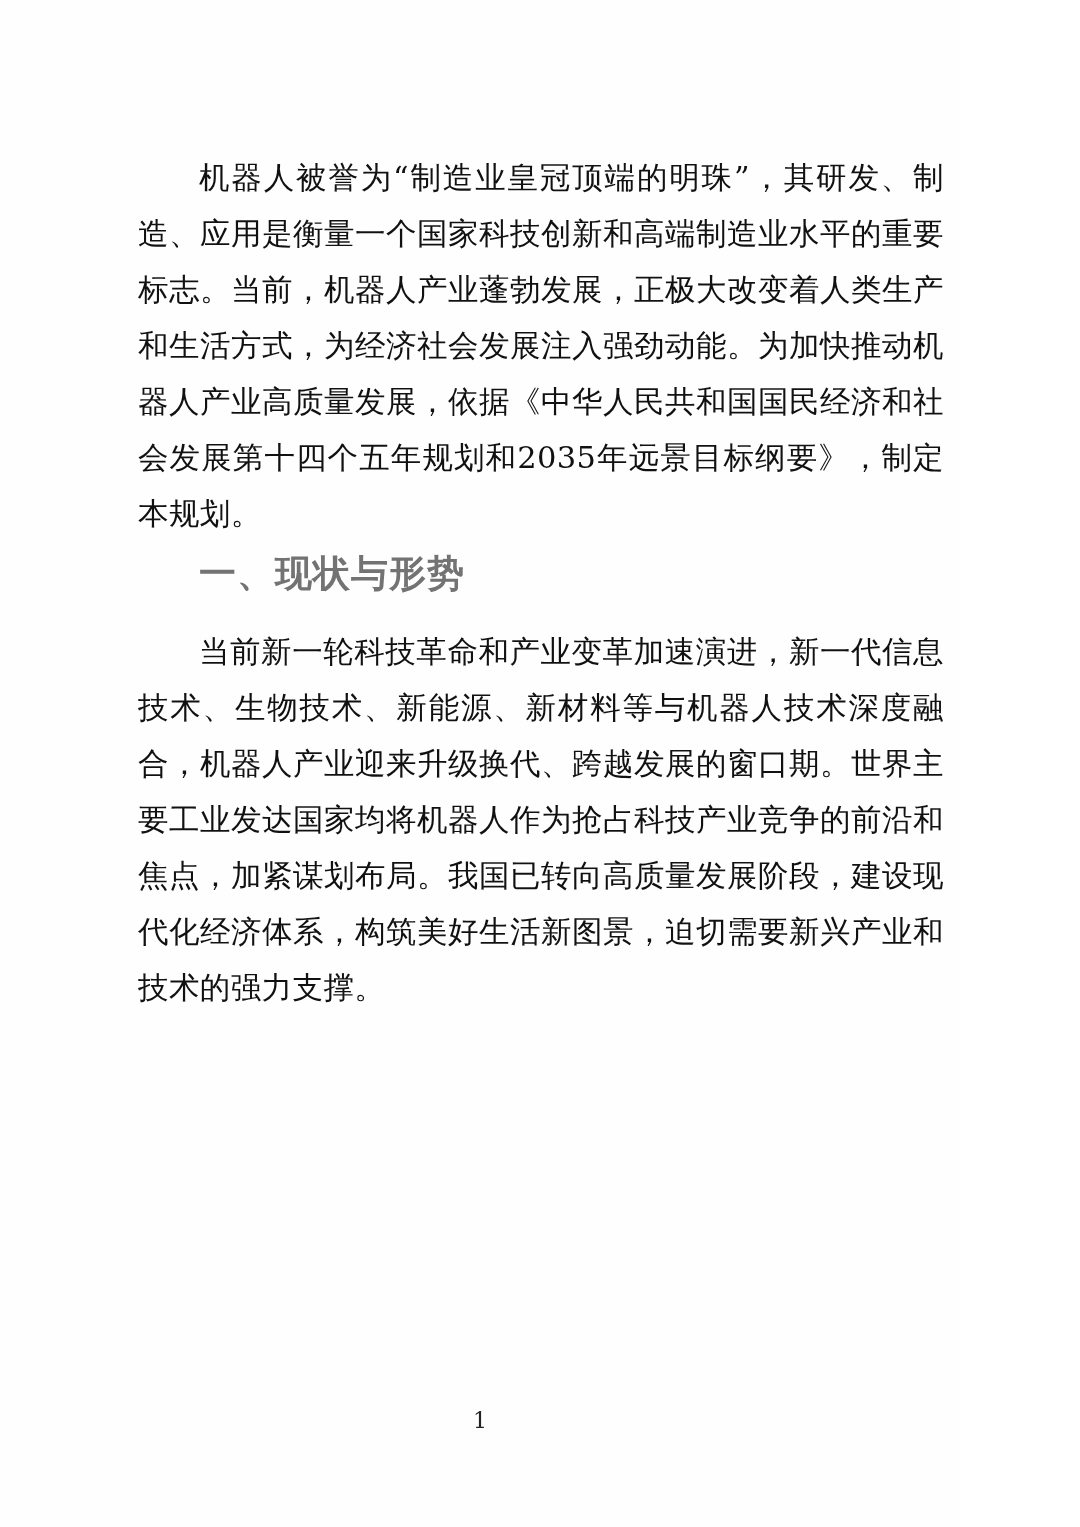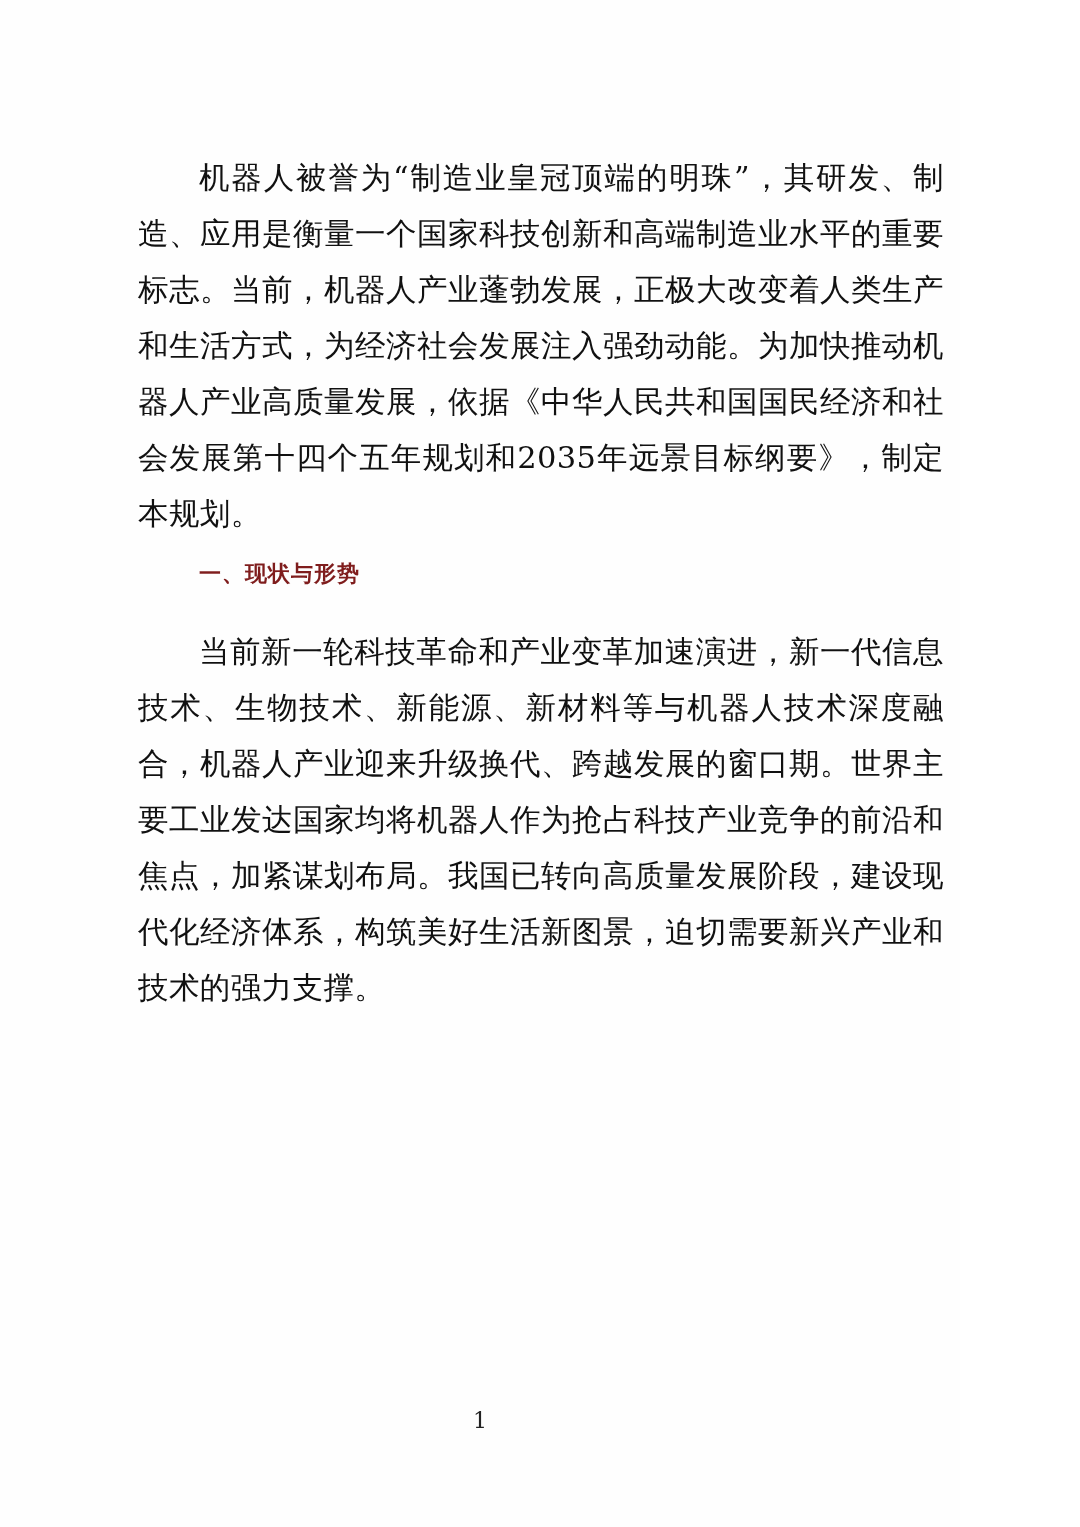--- a/index.html
+++ b/index.html
@@ -35,27 +35,27 @@
     text-indent: 61px;
     color: #111111;
   }
   .para.tight {
     margin-top: 0;
   }
   .para.spaced {
     margin-top: 22px;
   }
   .heading {
-    font-size: 22px;
+    font-size: 37px;
     line-height: 56px;
     font-weight: bold;
     text-indent: 61px;
     letter-spacing: 1px;
     margin: 4px 0 0 0;
-    color: #7f1d1d;
+    color: #737373;
     font-family: "DejaVu Sans", "Liberation Sans", sans-serif;
   }
   .pagenum {
     position: absolute;
     left: 0;
     right: 0;
     top: 1408px;
     text-align: center;
     font-size: 22px;
     color: #222222;

